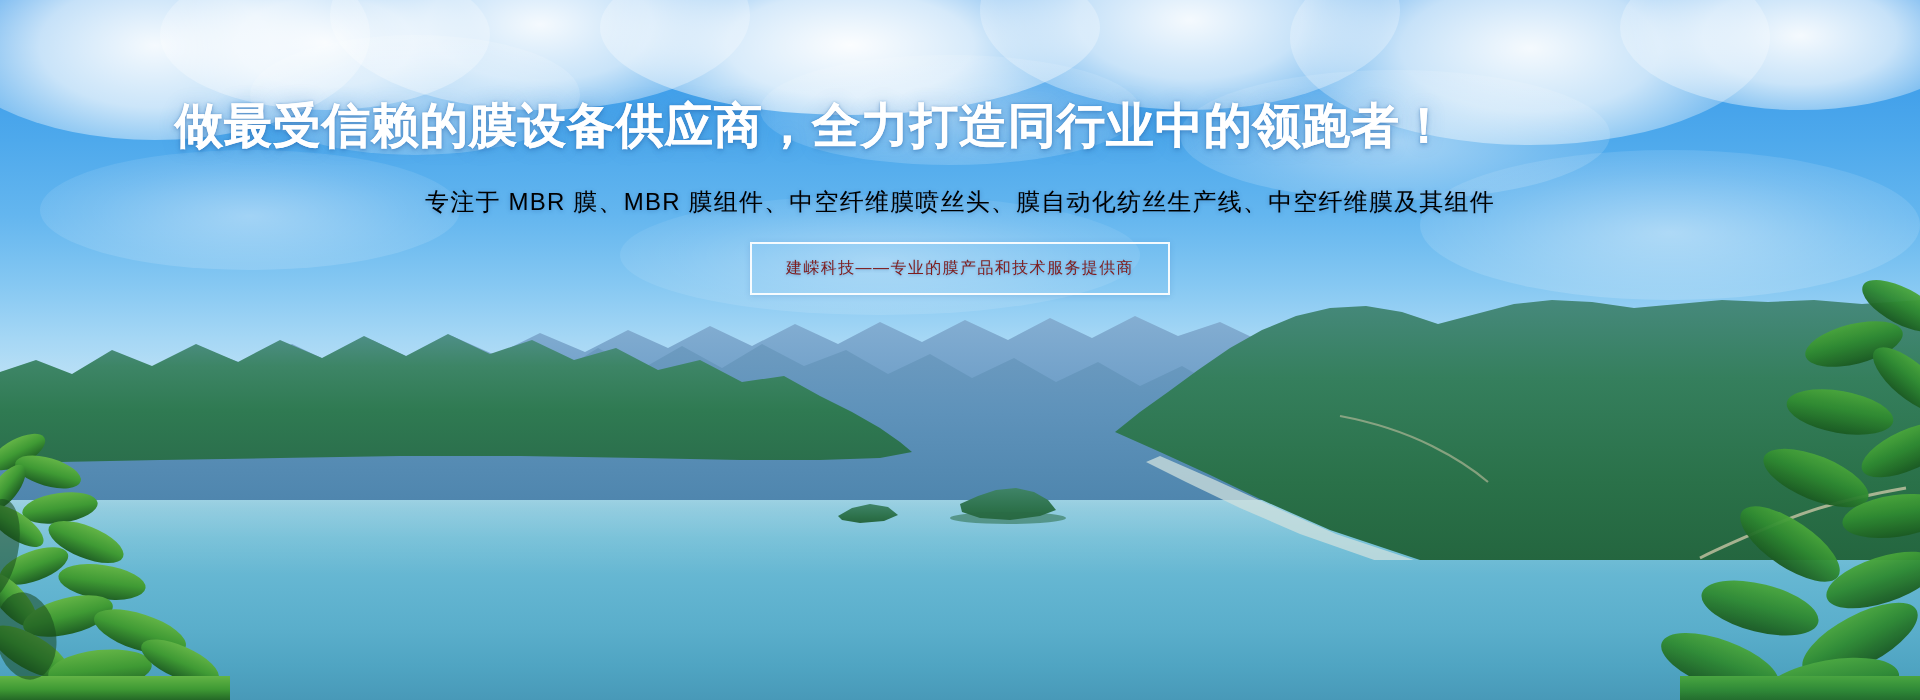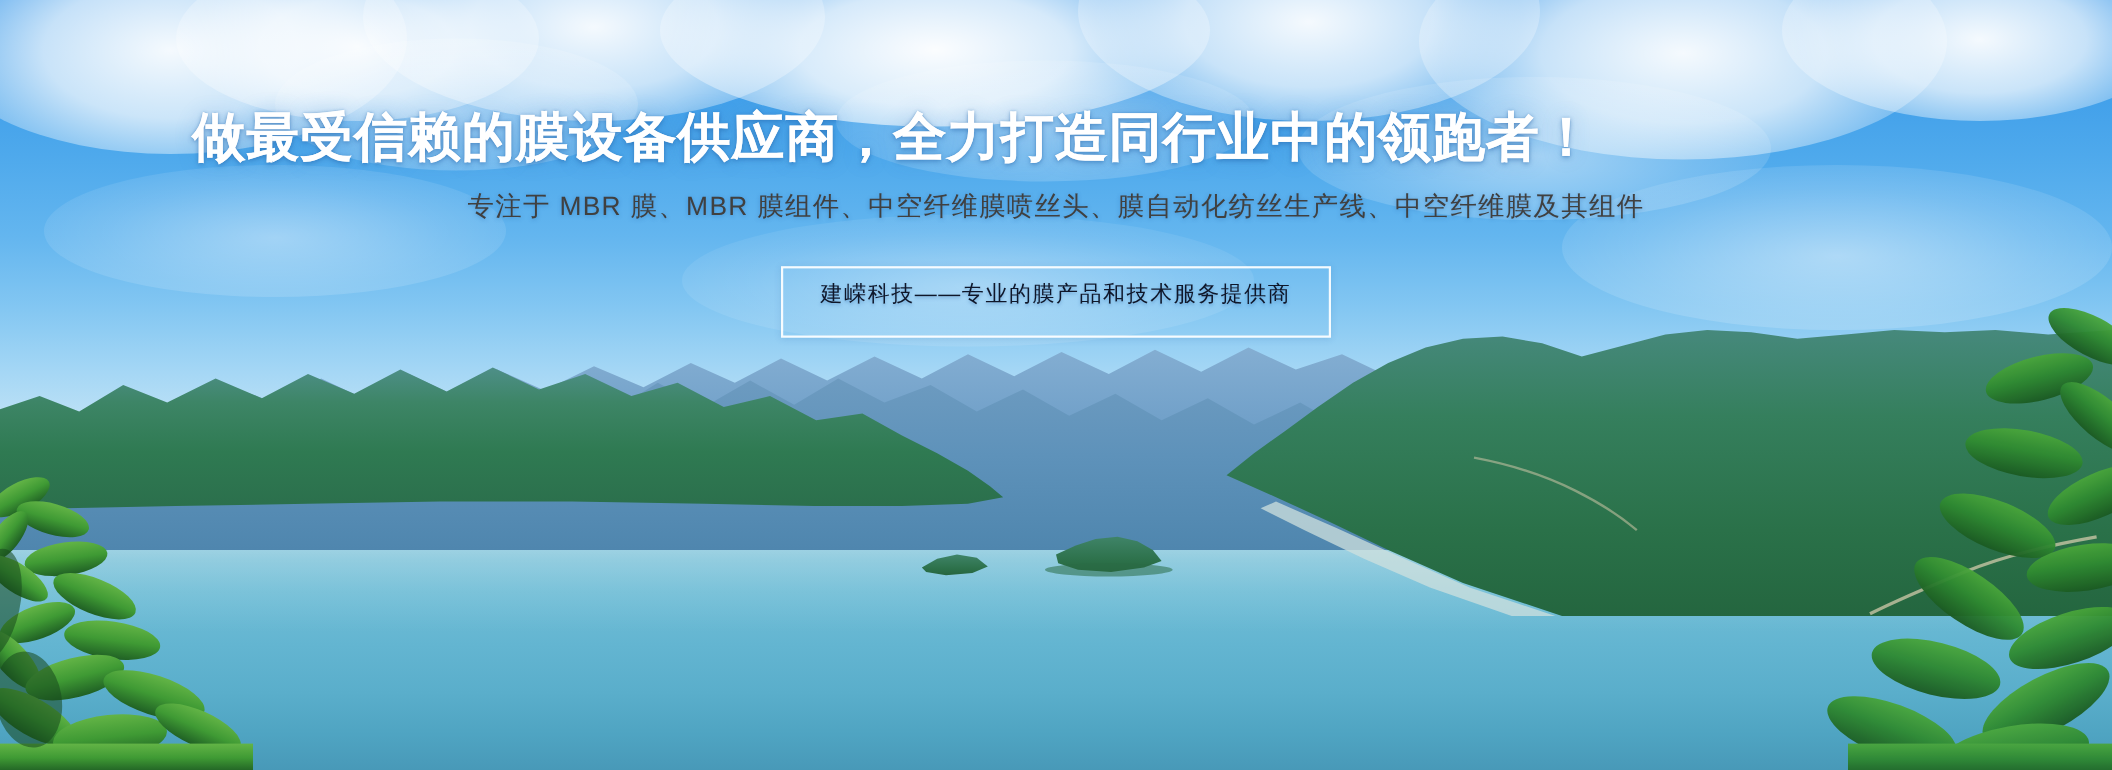--- a/index.html
+++ b/index.html
@@ -141,43 +141,43 @@
     white-space: nowrap;
     text-shadow:
       0 0 2px rgba(40,110,180,0.55),
       0 2px 5px rgba(30,90,160,0.45),
       0 0 18px rgba(60,130,200,0.30);
     -webkit-text-stroke: 0.4px rgba(255,255,255,0.9);
   }
 
   .subhead {
     position: absolute;
-    left: 0; top: 171px;
+    left: 0; top: 185px;
     width: 1920px;
     font-size: 24px;
     line-height: 34px;
     font-weight: normal;
-    color: #404040;
+    color: #000000;
     letter-spacing: 1.2px;
     white-space: nowrap;
     text-shadow: 0 1px 4px rgba(40,100,170,0.45);
   }
 
   .tagline-wrap {
     position: absolute;
     left: 0; top: 242px;
     width: 1920px;
   }
   .tagline-box {
     display: inline-block;
     border: 2px solid rgba(255,255,255,0.92);
-    padding: 12px 34px 25px 34px;
-    font-size: 20px;
+    padding: 12px 34px 13px 34px;
+    font-size: 16px;
     line-height: 24px;
-    color: #0f172a;
+    color: #7f1d1d;
     letter-spacing: 1.4px;
     white-space: nowrap;
     text-shadow: 0 1px 3px rgba(40,100,170,0.40);
     box-shadow: 0 1px 6px rgba(40,100,170,0.18);
   }
 
   
   .foliage-left {
     position: absolute;
     left: -10px; top: 400px;

